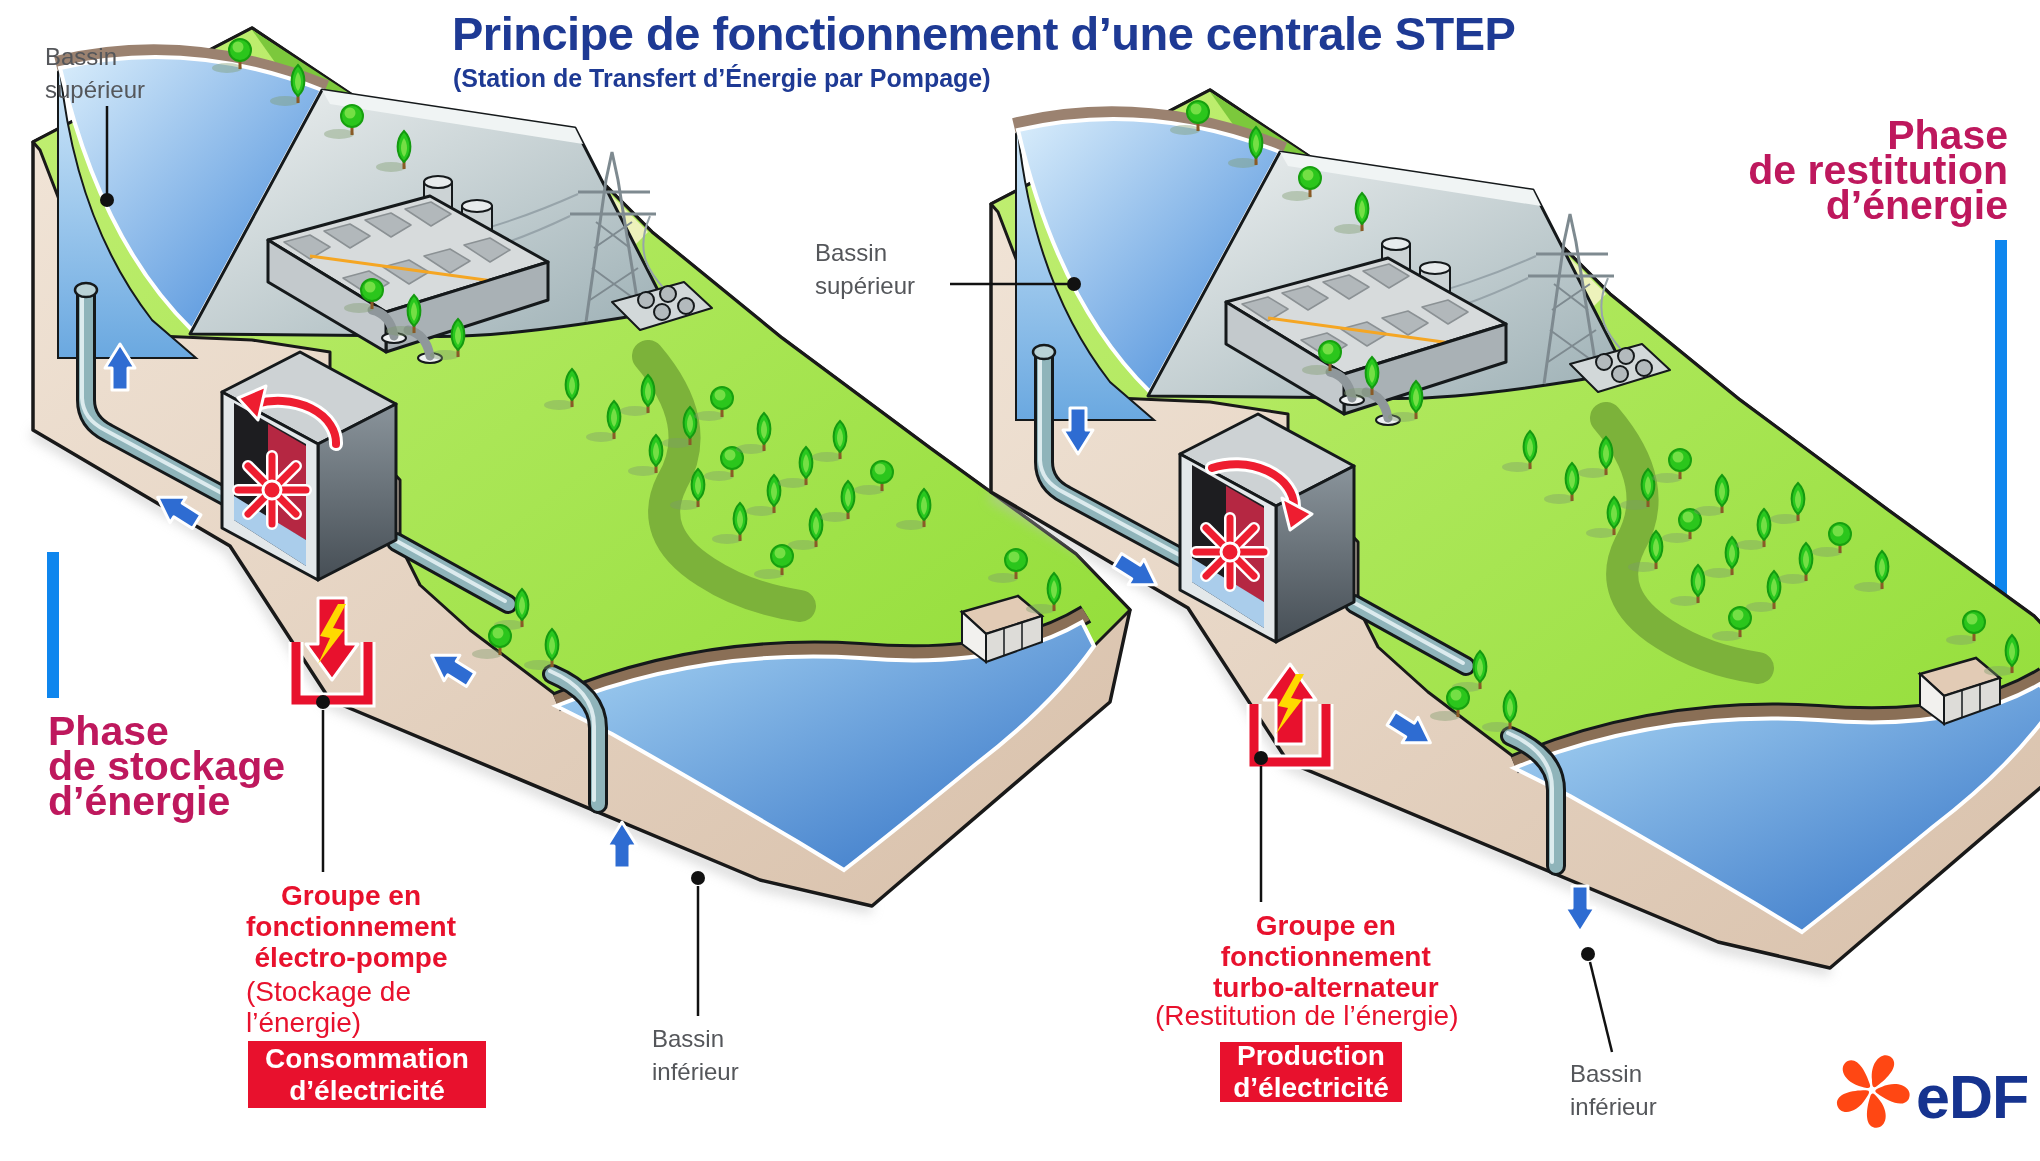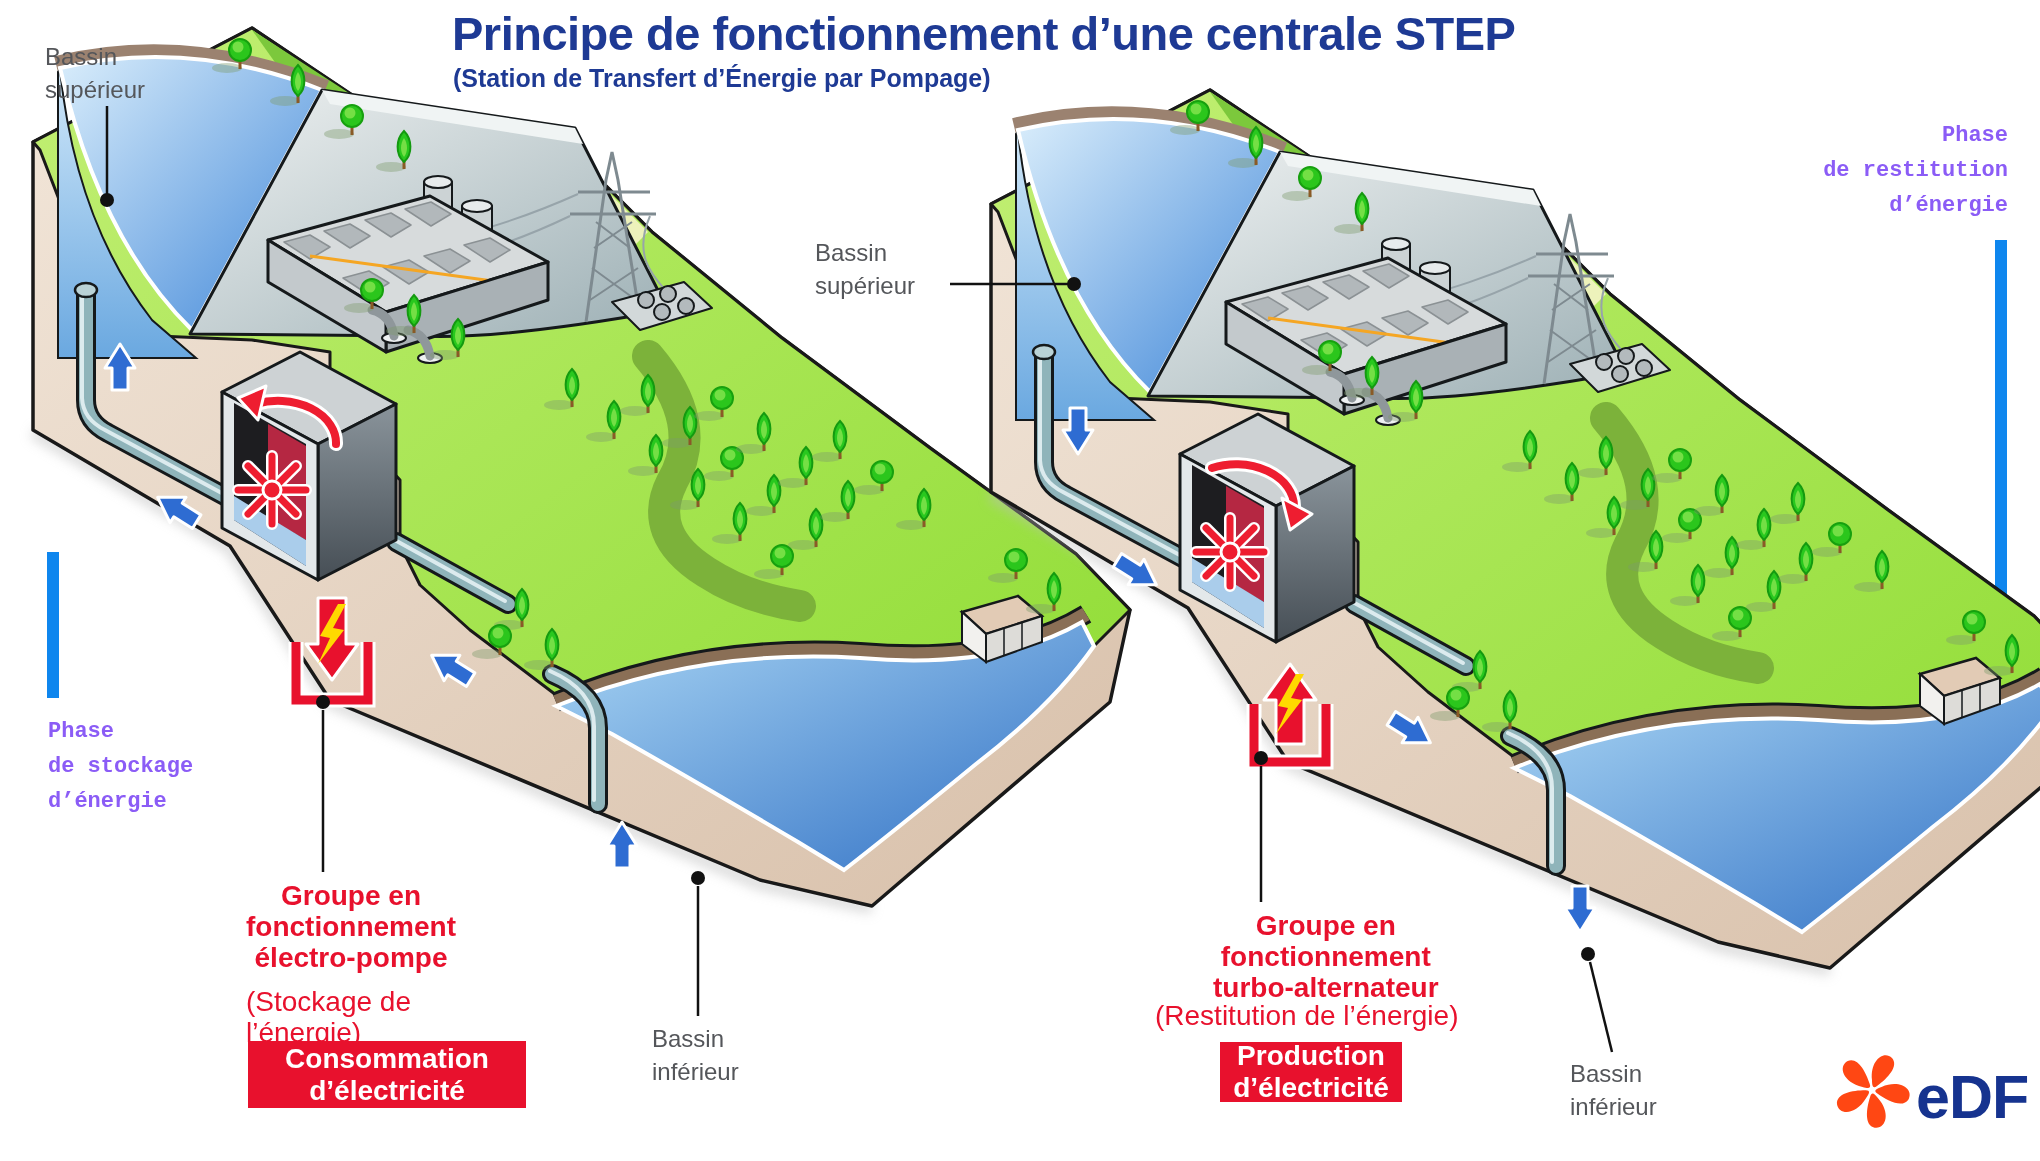--- a/index.html
+++ b/index.html
@@ -2,21 +2,21 @@
 <html><head>
 <meta charset="utf-8">
 <style>
   html,body{margin:0;padding:0;background:#fff;}
   #canvas{position:relative;width:2040px;height:1161px;background:#fff;overflow:hidden;
           font-family:"Liberation Sans",sans-serif;}
   #art{position:absolute;left:0;top:0;}
   .abs{position:absolute;}
   .title{font-size:47px;font-weight:700;color:#1e3a94;letter-spacing:-.5px;white-space:nowrap;}
   .subtitle{font-size:25px;font-weight:700;color:#1e3a94;white-space:nowrap;}
-  .phase{font-size:22px;font-weight:700;color:#8b5cf6;line-height:35px;font-family:Liberation Mono, monospace;}
+  .phase{font-size:41px;font-weight:700;color:#be185d;line-height:35px;}
   .phase.right{text-align:right;}
   .glabel{font-size:24px;color:#54565a;line-height:33px;}
   .rlabel{font-size:28px;font-weight:700;color:#e8112d;line-height:31px;text-align:center;}
   .rnote{font-size:28px;color:#e8112d;line-height:31px;}
   .badge{background:#e8112d;color:#fff;font-size:28px;font-weight:700;line-height:32px;
          text-align:center;display:flex;flex-direction:column;justify-content:center;}
   .edf-text{font-size:61px;font-weight:700;color:#16338f;letter-spacing:-1px;}
   .flow{fill:#2e6cd2;stroke:#fff;stroke-width:3;stroke-linejoin:round;}
   .ldr{stroke:#111;stroke-width:2.5;}
   .dot{fill:#111;}
@@ -319,25 +319,25 @@
   <div>Phase</div>
   <div>de restitution</div>
   <div>d’énergie</div>
 </div>
 
 <div class="abs rlabel" style="left:246px;top:880px;">
   <div>Groupe en</div>
   <div>fonctionnement</div>
   <div>électro-pompe</div>
 </div>
-<div class="abs rnote" style="left:246px;top:976px;margin-top:10px;">
+<div class="abs rnote" style="left:246px;top:976px;">
   <div>(Stockage de</div>
   <div>l’énergie)</div>
 </div>
-<div class="abs badge" style="left:248px;top:1041px;width:278px;height:67px;text-align:center;">
+<div class="abs badge" style="left:248px;top:1041px;width:238px;height:67px;text-align:center;">
   <div>Consommation</div>
   <div>d’électricité</div>
 </div>
 
 <div class="abs rlabel" style="left:1213px;top:910px;">
   <div>Groupe en</div>
   <div>fonctionnement</div>
   <div>turbo-alternateur</div>
 </div>
 <div class="abs rnote" style="left:1155px;top:1000px;">

